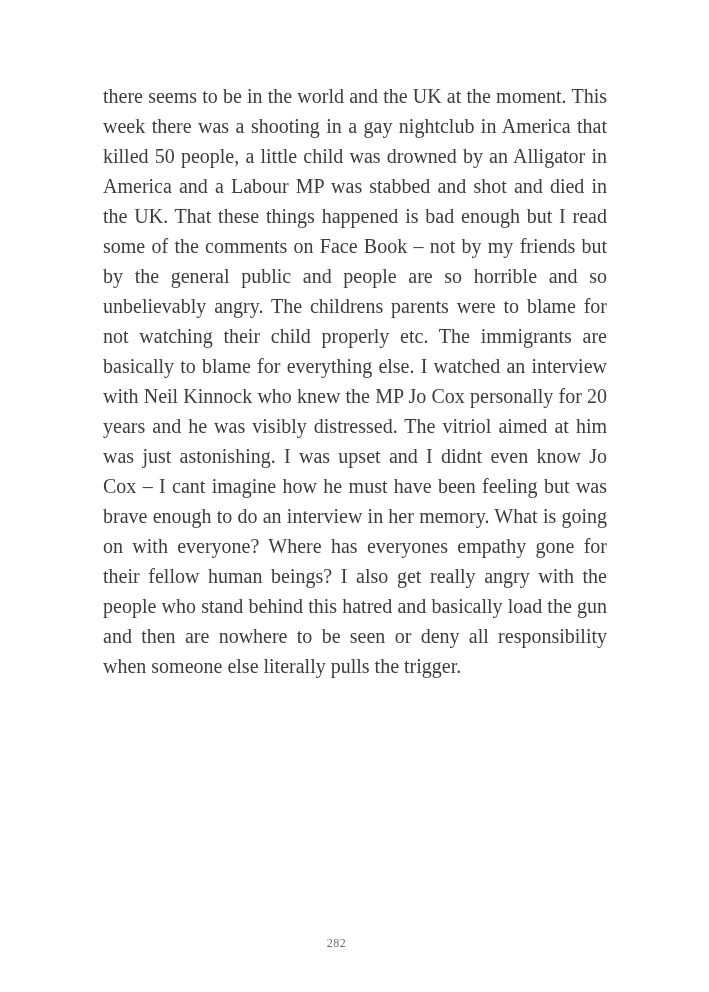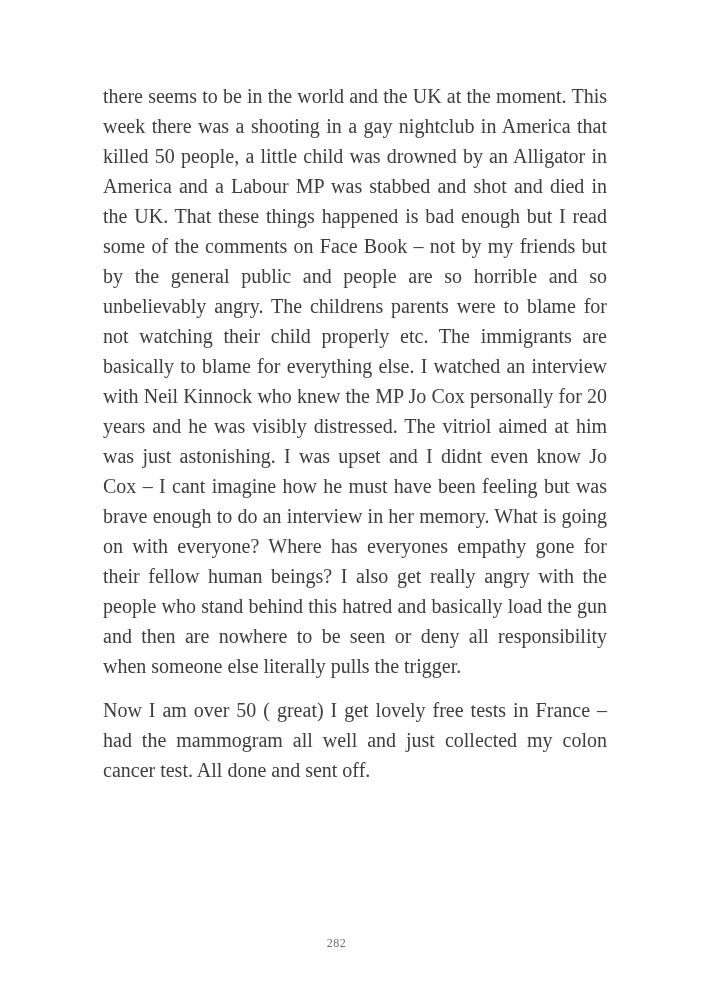--- a/index.html
+++ b/index.html
@@ -40,16 +40,15 @@
     letter-spacing: 0.5px;
     padding-left: 15px;
   }
 </style>
 </head>
 <body>
 
 <div class="page">
   <div class="content">
     <p>there seems to be in the world and the UK at the moment. This week there was a shooting in a gay nightclub in America that killed 50 people, a little child was drowned by an Alligator in America and a Labour MP was stabbed and shot and died in the UK. That these things happened is bad enough but I read some of the comments on Face Book – not by my friends but by the general public and people are so horrible and so unbelievably angry. The childrens parents were to blame for not watching their child properly etc. The immigrants are basically to blame for everything else. I watched an interview with Neil Kinnock who knew the MP Jo Cox personally for 20 years and he was visibly distressed. The vitriol aimed at him was just astonishing. I was upset and I didnt even know Jo Cox – I cant imagine how he must have been feeling but was brave enough to do an interview in her memory. What is going on with everyone? Where has everyones empathy gone for their fellow human beings? I also get really angry with the people who stand behind this hatred and basically load the gun and then are nowhere to be seen or deny all responsibility when someone else literally pulls the trigger.</p>
-    <p>Now I am over 50 ( great) I get lovely free tests in France – had the mammogram all well and just collected my colon cancer test. All done and sent off.</p>
   </div>
   <div class="page-number">282</div>
 </div>
 
 </body></html>

